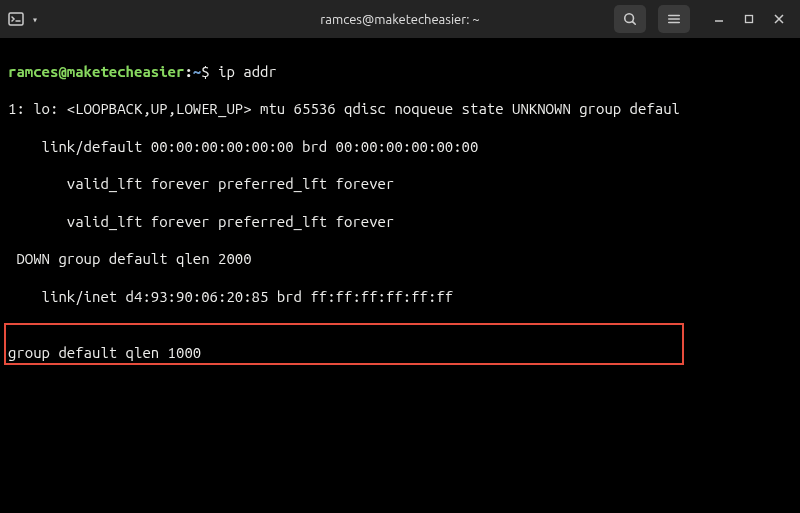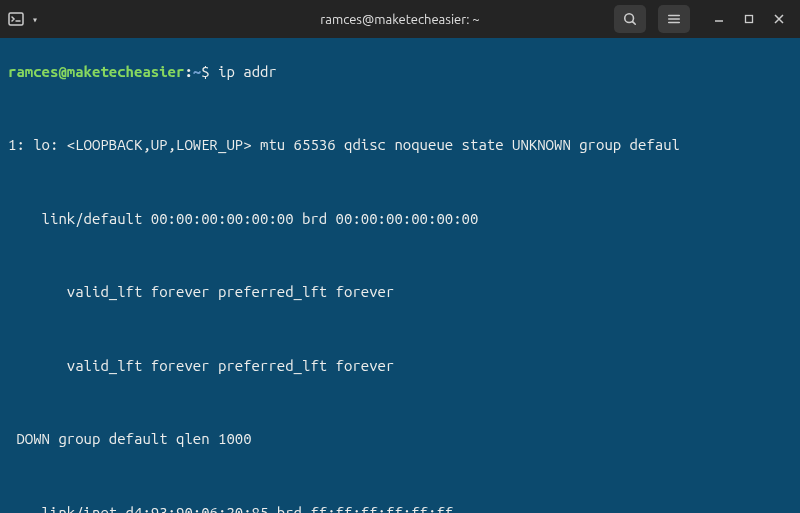--- a/index.html
+++ b/index.html
@@ -80,35 +80,35 @@
       display: flex;
       align-items: center;
       justify-content: center;
       border-radius: 50%;
     }
     .window-control svg {
       width: 10px;
       height: 10px;
     }
     .terminal {
-      background: #0c4a6e;
+      background: #000000;
       height: calc(100% - 38px);
       padding: 6px 8px;
       font-size: 15px;
       line-height: 1.25;
       color: #eeeeec;
       white-space: pre;
       overflow: hidden;
     }
     .prompt-user { color: #87d75f; font-weight: bold; }
     .prompt-sep { color: #eeeeec; font-weight: bold; }
     .prompt-path { color: #729fcf; font-weight: bold; }
     .prompt-dollar { color: #eeeeec; }
     .cmd { color: #eeeeec; }
-    .output { color: #eeeeec; margin-top: 36px; }
+    .output { color: #eeeeec; }
     .highlight-box {
       border: 2px solid #e74c3c;
       display: inline-block;
       padding: 0 2px;
       margin: -2px -4px;
     }
     .line { display: block; }
   </style>
 </head>
 <body>
@@ -153,21 +153,21 @@
     </div>
   </div>
 </div>
 
 <div class="terminal">
 <span class="line"><span class="prompt-user">ramces@maketecheasier</span><span class="prompt-sep">:</span><span class="prompt-path">~</span><span class="prompt-dollar">$</span> <span class="cmd">ip addr</span></span>
 <span class="line output">1: lo: &lt;LOOPBACK,UP,LOWER_UP&gt; mtu 65536 qdisc noqueue state UNKNOWN group defaul</span>
 <span class="line output">    link/default 00:00:00:00:00:00 brd 00:00:00:00:00:00</span>
 <span class="line output">       valid_lft forever preferred_lft forever</span>
 <span class="line output">       valid_lft forever preferred_lft forever</span>
-<span class="line output"> DOWN group default qlen 1000</span>
+<span class="line output"> DOWN group default qlen 2000</span>
 <span class="line output">    link/inet d4:93:90:06:20:85 brd ff:ff:ff:ff:ff:ff</span>
 <span class="highlight-box">
 <span class="line output">group default qlen 1000                                                         </span></span>
 
 
 
 
 
 
 

